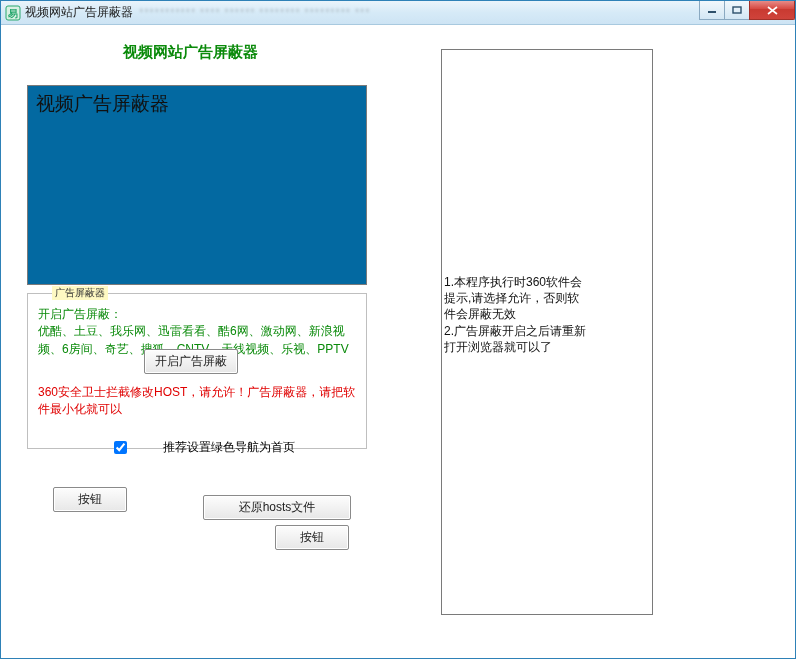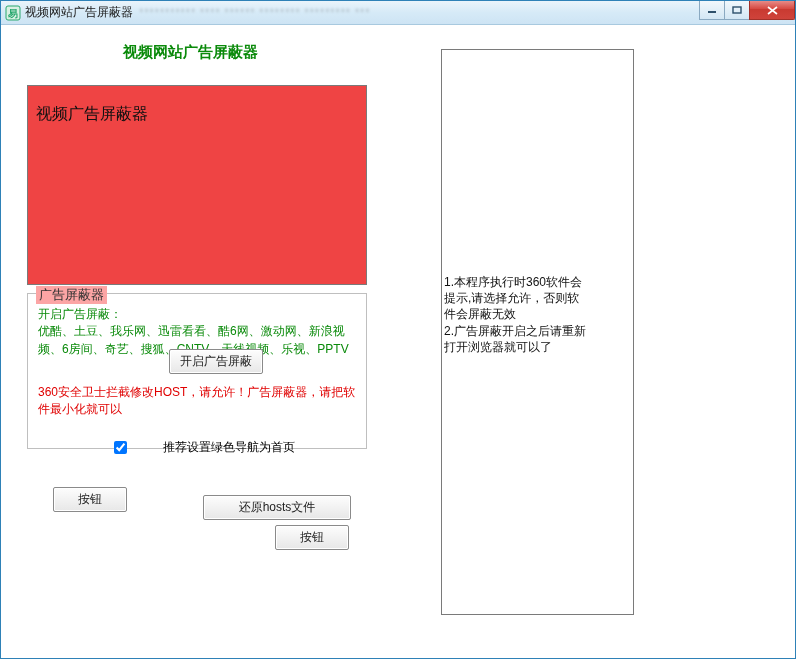--- a/index.html
+++ b/index.html
@@ -86,59 +86,59 @@
     font-weight: bold;
     font-size: 15px;
     margin: 2px 0 6px 106px;
   }
 
   .text-panel {
     position: absolute;
     left: 16px; top: 50px;
     width: 340px; height: 200px;
     border: 1px solid #7a7a7a;
-    background: #ef4444;
-    padding: 18px 8px;
-    font-size: 16px;
+    background: #0369a1;
+    padding: 5px 8px;
+    font-size: 19px;
     color: #111;
     overflow: auto;
   }
 
   .groupbox {
     position: absolute;
     left: 16px; top: 258px;
     width: 340px; height: 156px;
     border: 1px solid #bfbfbf;
     padding: 12px 10px 8px 10px;
   }
   .groupbox .legend {
-    position: absolute; top: -8px; left: 8px;
-    background: #fca5a5; padding: 0 3px;
-    color: #333; font-size: 13px;
+    position: absolute; top: -8px; left: 24px;
+    background: #fef9c3; padding: 0 3px;
+    color: #333; font-size: 10px;
   }
   .green-text { color: #0a8a0a; line-height: 1.45; }
   .red-text { color: #e00000; line-height: 1.4; margin-top: 4px; }
 
   .btn {
     display: inline-block;
     min-width: 74px;
     padding: 3px 10px;
     background: linear-gradient(to bottom, #fdfdfd, #e7e7e7);
     border: 1px solid #8a8a8a;
     border-radius: 2px;
     font-size: 12px;
     color: #222;
     text-align: center;
     cursor: default;
     font-family: inherit;
     box-shadow: inset 0 0 0 1px #fff;
   }
   .btn-open {
     position: absolute;
-    left: 141px; top: 55px;
+    left: 116px; top: 55px;
   }
 
   .checkbox-row {
     margin-top: 20px;
     margin-left: 72px;
     display: flex; align-items: center; gap: 32px;
   }
   .checkbox-row input { margin-right: 4px; }
 
   .btn-a {
@@ -151,21 +151,21 @@
     min-width: 148px;
   }
   .btn-c {
     position: absolute;
     left: 264px; top: 490px;
   }
 
   .right-panel {
     position: absolute;
     left: 430px; top: 14px;
-    width: 193px; height: 566px;
+    width: 212px; height: 566px;
     border: 1px solid #7a7a7a;
     background: #fff;
   }
   .right-panel .notice {
     position: absolute;
     left: 0; top: 224px;
     width: 150px;
     font-size: 12px;
     color: #111;
     line-height: 1.35;

